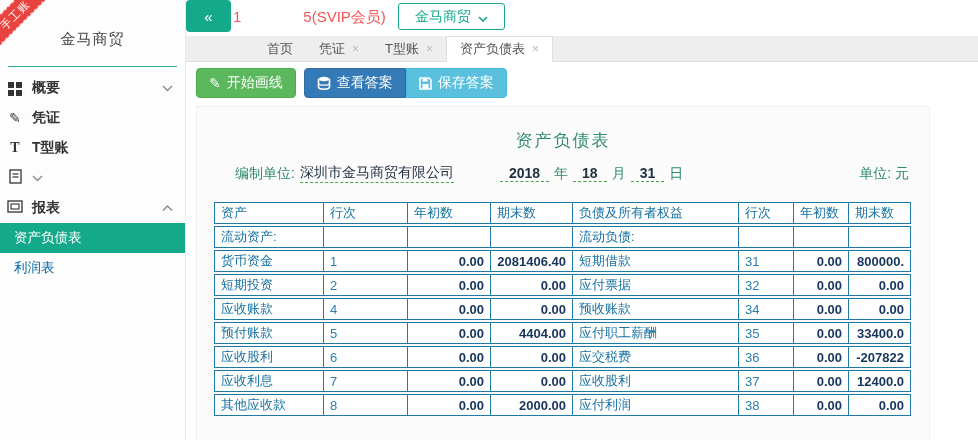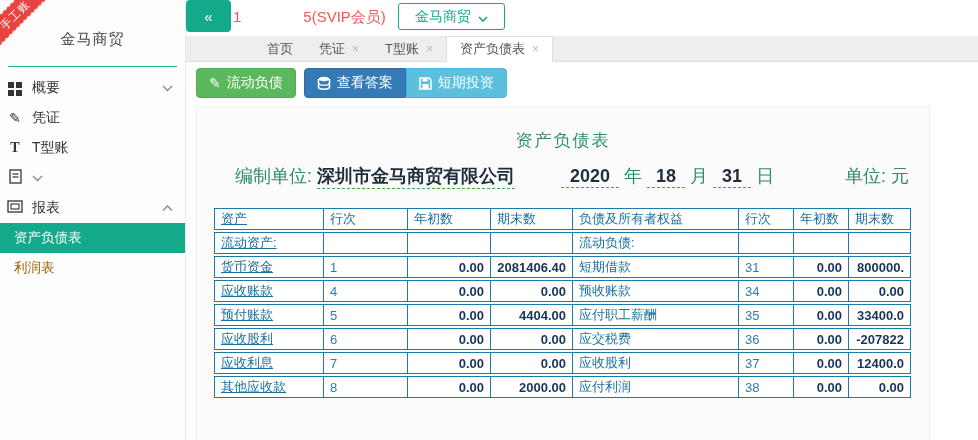--- a/index.html
+++ b/index.html
@@ -13,25 +13,25 @@
   body{position:relative;}
 
   
   .sidebar{position:absolute;left:0;top:0;width:186px;height:440px;background:#fdfdfd;
     border-right:1px solid #e9e9e9;}
   .side-company{margin-top:30px;text-align:center;font-size:15px;color:#444;letter-spacing:1px;}
   .side-divider{border:none;border-top:1px solid #2ab397;margin:17px 8px 6px 8px;}
   .side-item{height:30px;display:flex;align-items:center;gap:8px;padding:0 12px 0 6px;
     font-size:14px;color:#333;cursor:pointer;}
   .side-item .icon{width:18px;text-align:center;color:#333;font-size:14px;flex:0 0 18px;}
-  .side-item .lbl{flex:1;}
+  .side-item .lbl{flex:1;font-weight:bold;}
   .grid-ic{display:inline-grid;grid-template-columns:6px 6px;grid-template-rows:6px 6px;gap:2px;vertical-align:middle;}
   .grid-ic i{background:#333;display:block;}
   .t-glyph{font-family:"Liberation Serif","DejaVu Serif",serif;font-weight:bold;font-size:15px;}
-  .side-sub{height:30px;display:flex;align-items:center;padding-left:14px;font-size:13.5px;color:#a16207;cursor:pointer;}
+  .side-sub{height:30px;display:flex;align-items:center;padding-left:14px;font-size:13.5px;color:#0369a1;cursor:pointer;}
   .side-sub.active{background:var(--accent);color:#fff;}
   .chev svg{display:block;}
 
   
   .ribbon{position:absolute;left:-40px;top:4px;width:110px;height:22px;background:var(--ribbon-red);
     transform:rotate(-45deg);display:flex;align-items:center;justify-content:center;z-index:9;
     border-top:1px dashed rgba(255,255,255,.8);border-bottom:1px dashed rgba(255,255,255,.8);}
   .ribbon span{color:#fff;font-size:11px;letter-spacing:1px;}
 
   
@@ -55,31 +55,31 @@
     color:#fff;border:1px solid transparent;cursor:pointer;}
   .btn .bic{display:flex;align-items:center;}
   .btn-green{background:var(--btn-green);border-color:#4cae4c;border-radius:4px;margin-right:8px;}
   .btn-dblue{background:var(--btn-dblue);border-color:#2e6da4;border-radius:4px 0 0 4px;}
   .btn-lblue{background:var(--btn-lblue);border-color:#46b8da;border-radius:0 4px 4px 0;}
 
   
   .panel{position:absolute;left:10px;top:106px;width:734px;height:380px;background:#fbfbfb;
     border:1px solid #f0f0f0;}
   .rpt-title{margin-top:22px;text-align:center;font-size:17px;color:var(--title-green);letter-spacing:2px;}
-  .rpt-info{margin:12px 20px 17px 38px;display:flex;align-items:flex-start;font-size:18px;color:var(--title-green);}
-  .rpt-company{font-weight:bold;color:#1f2d3d;border-bottom:1px dashed #4aa54a;margin-left:5px;}
+  .rpt-info{margin:12px 20px 17px 38px;display:flex;align-items:center;font-size:14px;color:var(--title-green);}
+  .rpt-company{font-weight:normal;color:#1f2d3d;border-bottom:1px dashed #4aa54a;margin-left:5px;}
   .rpt-date{margin-left:46px;display:flex;align-items:baseline;}
   .rpt-date .dnum{font-weight:bold;color:#1f2d3d;border-bottom:1px dashed #4aa54a;padding:0 9px;}
   .rpt-date .dlab{margin:0 5px;}
   .rpt-unit{margin-left:auto;}
 
   table.bs{margin:7px 0 0 17px;width:697px;table-layout:fixed;border-collapse:separate;border-spacing:0 2px;background:transparent;}
   .bs th,.bs td{border:1px solid var(--tbl-border);border-left:none;background:#fff;height:21px;
     padding:1px 6px;font-size:13px;overflow:hidden;white-space:nowrap;vertical-align:middle;}
-  .bs th:first-child,.bs td:first-child{border-left:1px solid var(--tbl-border);text-decoration:underline;}
+  .bs th:first-child,.bs td:first-child{border-left:1px solid var(--tbl-border);}
   .bs th{color:var(--tbl-text);font-weight:normal;text-align:left;}
   .bs td.c-name{color:var(--tbl-text);text-align:left;}
   .bs td.c-rownum{color:#2a7fae;text-align:left;}
   .bs td.c-num{color:var(--num-text);font-weight:bold;text-align:right;}
 </style>
 </head>
 <body>
 
 <div class="sidebar">
   <div class="side-company">金马商贸</div>
@@ -179,52 +179,52 @@
     </div>
     <div class="tab active">
       <span>资产负债表</span>
       <span class="x">×</span>
     </div>
   </div>
 
   <div class="toolbar">
     <button class="btn btn-green">
       <span class="bic">✎</span>
-      <span>流动负债</span>
+      <span>开始画线</span>
     </button>
     <button class="btn btn-dblue">
       <span class="bic">
           <svg width="14" height="14" viewBox="0 0 14 14">
             <ellipse cx="7" cy="3" rx="5.5" ry="2.2" fill="#fff"></ellipse>
             <path d="M1.5 3v8c0 1.2 2.5 2.2 5.5 2.2s5.5-1 5.5-2.2V3" fill="none" stroke="#fff" stroke-width="1.6"></path>
             <path d="M1.5 7c0 1.2 2.5 2.2 5.5 2.2S12.5 8.2 12.5 7" fill="none" stroke="#fff" stroke-width="1.3"></path>
           </svg>
         </span>
       <span>查看答案</span>
     </button>
     <button class="btn btn-lblue">
       <span class="bic">
           <svg width="13" height="13" viewBox="0 0 13 13">
             <path d="M1 1h9l2 2v9H1z" fill="none" stroke="#fff" stroke-width="1.5"></path>
             <rect x="3.5" y="7" width="6" height="4.5" fill="#fff"></rect>
             <rect x="3.5" y="1.5" width="5" height="3" fill="#fff"></rect>
           </svg>
         </span>
-      <span>短期投资</span>
+      <span>保存答案</span>
     </button>
   </div>
 
   <div class="panel">
     <div class="rpt-title">资产负债表</div>
 
     <div class="rpt-info">
       <span>编制单位:</span>
       <span class="rpt-company">深圳市金马商贸有限公司</span>
       <span class="rpt-date">
-        <span class="dnum">2020</span>
+        <span class="dnum">2018</span>
         <span class="dlab">年</span>
         <span class="dnum">18</span>
         <span class="dlab">月</span>
         <span class="dnum">31</span>
         <span class="dlab">日</span>
       </span>
       <span class="rpt-unit">单位: 元</span>
     </div>
 
     <table class="bs">
@@ -265,20 +265,30 @@
             <td class="c-name">货币资金</td>
             <td class="c-rownum">1</td>
             <td class="c-num">0.00</td>
             <td class="c-num">2081406.40</td>
             <td class="c-name">短期借款</td>
             <td class="c-rownum">31</td>
             <td class="c-num">0.00</td>
             <td class="c-num">800000.</td>
           </tr>
           <tr>
+            <td class="c-name">短期投资</td>
+            <td class="c-rownum">2</td>
+            <td class="c-num">0.00</td>
+            <td class="c-num">0.00</td>
+            <td class="c-name">应付票据</td>
+            <td class="c-rownum">32</td>
+            <td class="c-num">0.00</td>
+            <td class="c-num">0.00</td>
+          </tr>
+          <tr>
             <td class="c-name">应收账款</td>
             <td class="c-rownum">4</td>
             <td class="c-num">0.00</td>
             <td class="c-num">0.00</td>
             <td class="c-name">预收账款</td>
             <td class="c-rownum">34</td>
             <td class="c-num">0.00</td>
             <td class="c-num">0.00</td>
           </tr>
           <tr>

